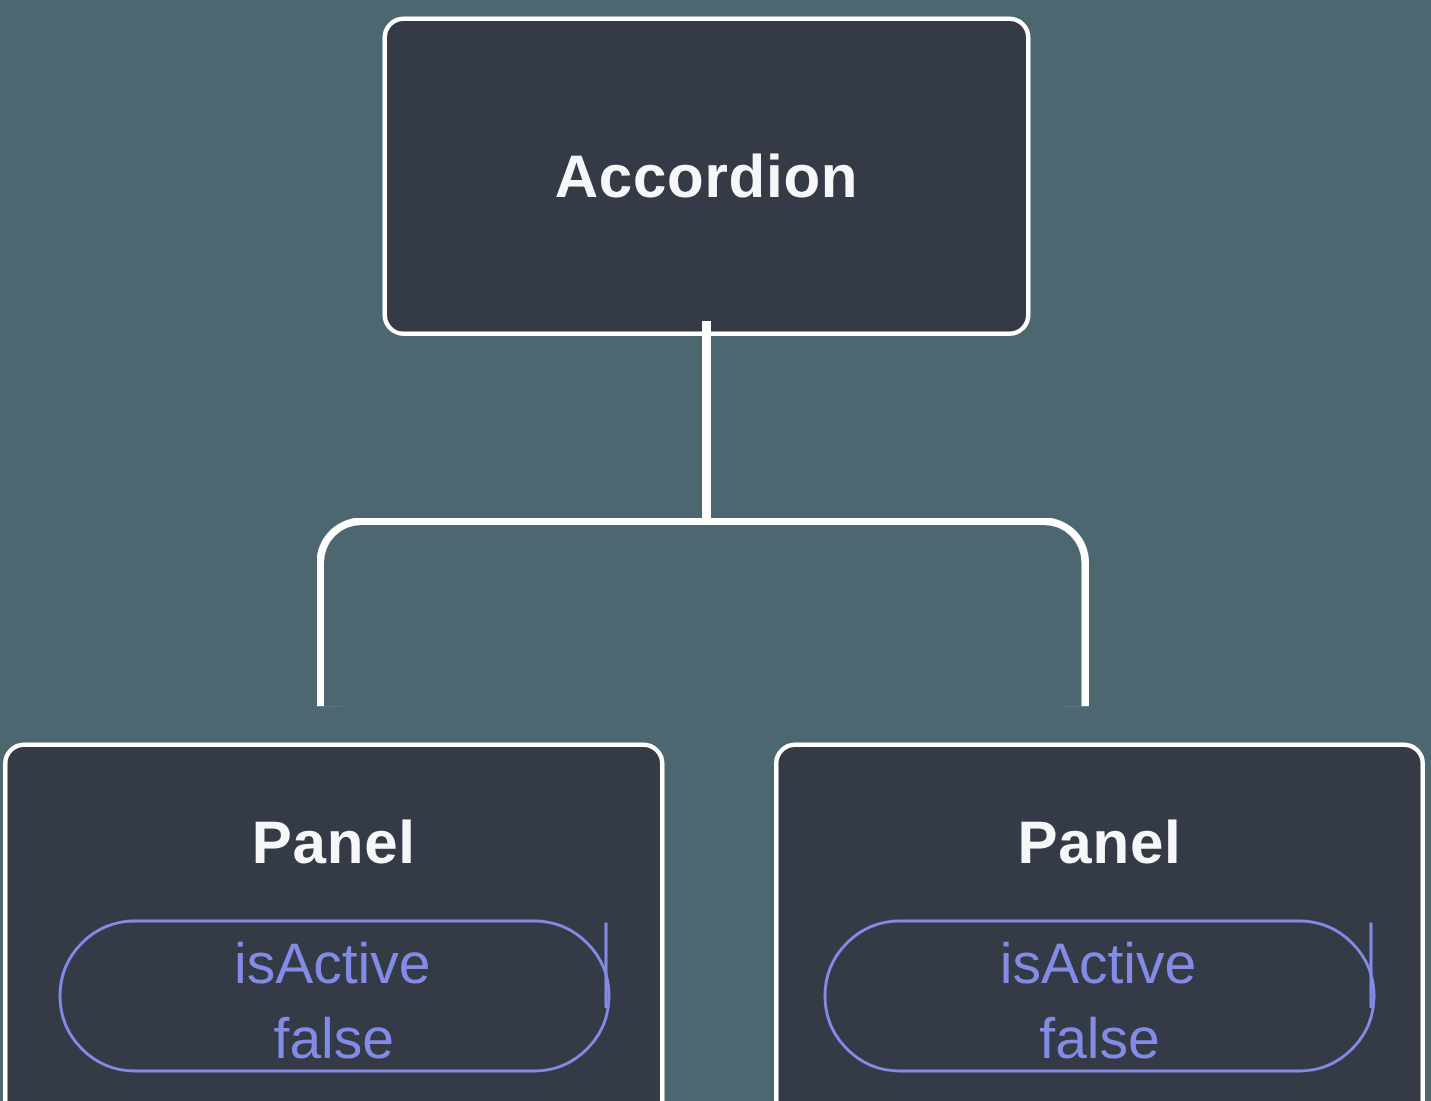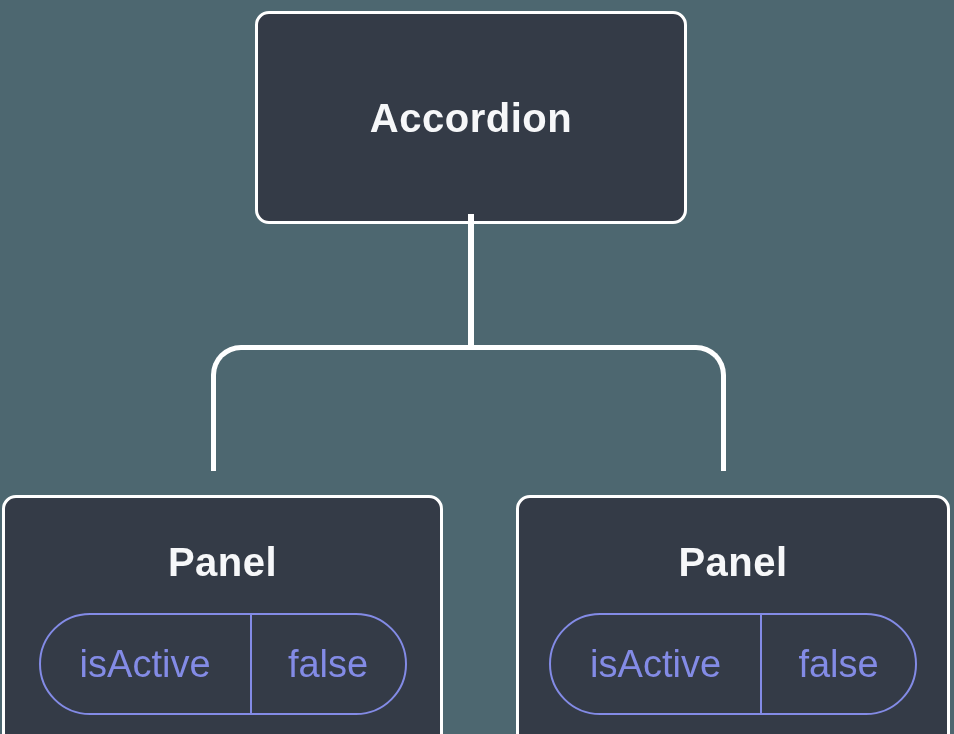--- a/index.html
+++ b/index.html
@@ -79,20 +79,21 @@
     width: 368px;
     height: 102px;
     margin: 27px auto 0;
     border: 2px solid var(--accent);
     border-radius: 52px;
     display: flex;
     align-items: stretch;
     color: var(--accent);
     font-size: 38px;
     font-weight: 400;
+    flex-direction: column;
   }
   .state-key {
     flex: 0 0 58%;
     display: flex;
     align-items: center;
     justify-content: center;
     border-right: 2px solid var(--accent);
   }
   .state-value {
     flex: 1;

